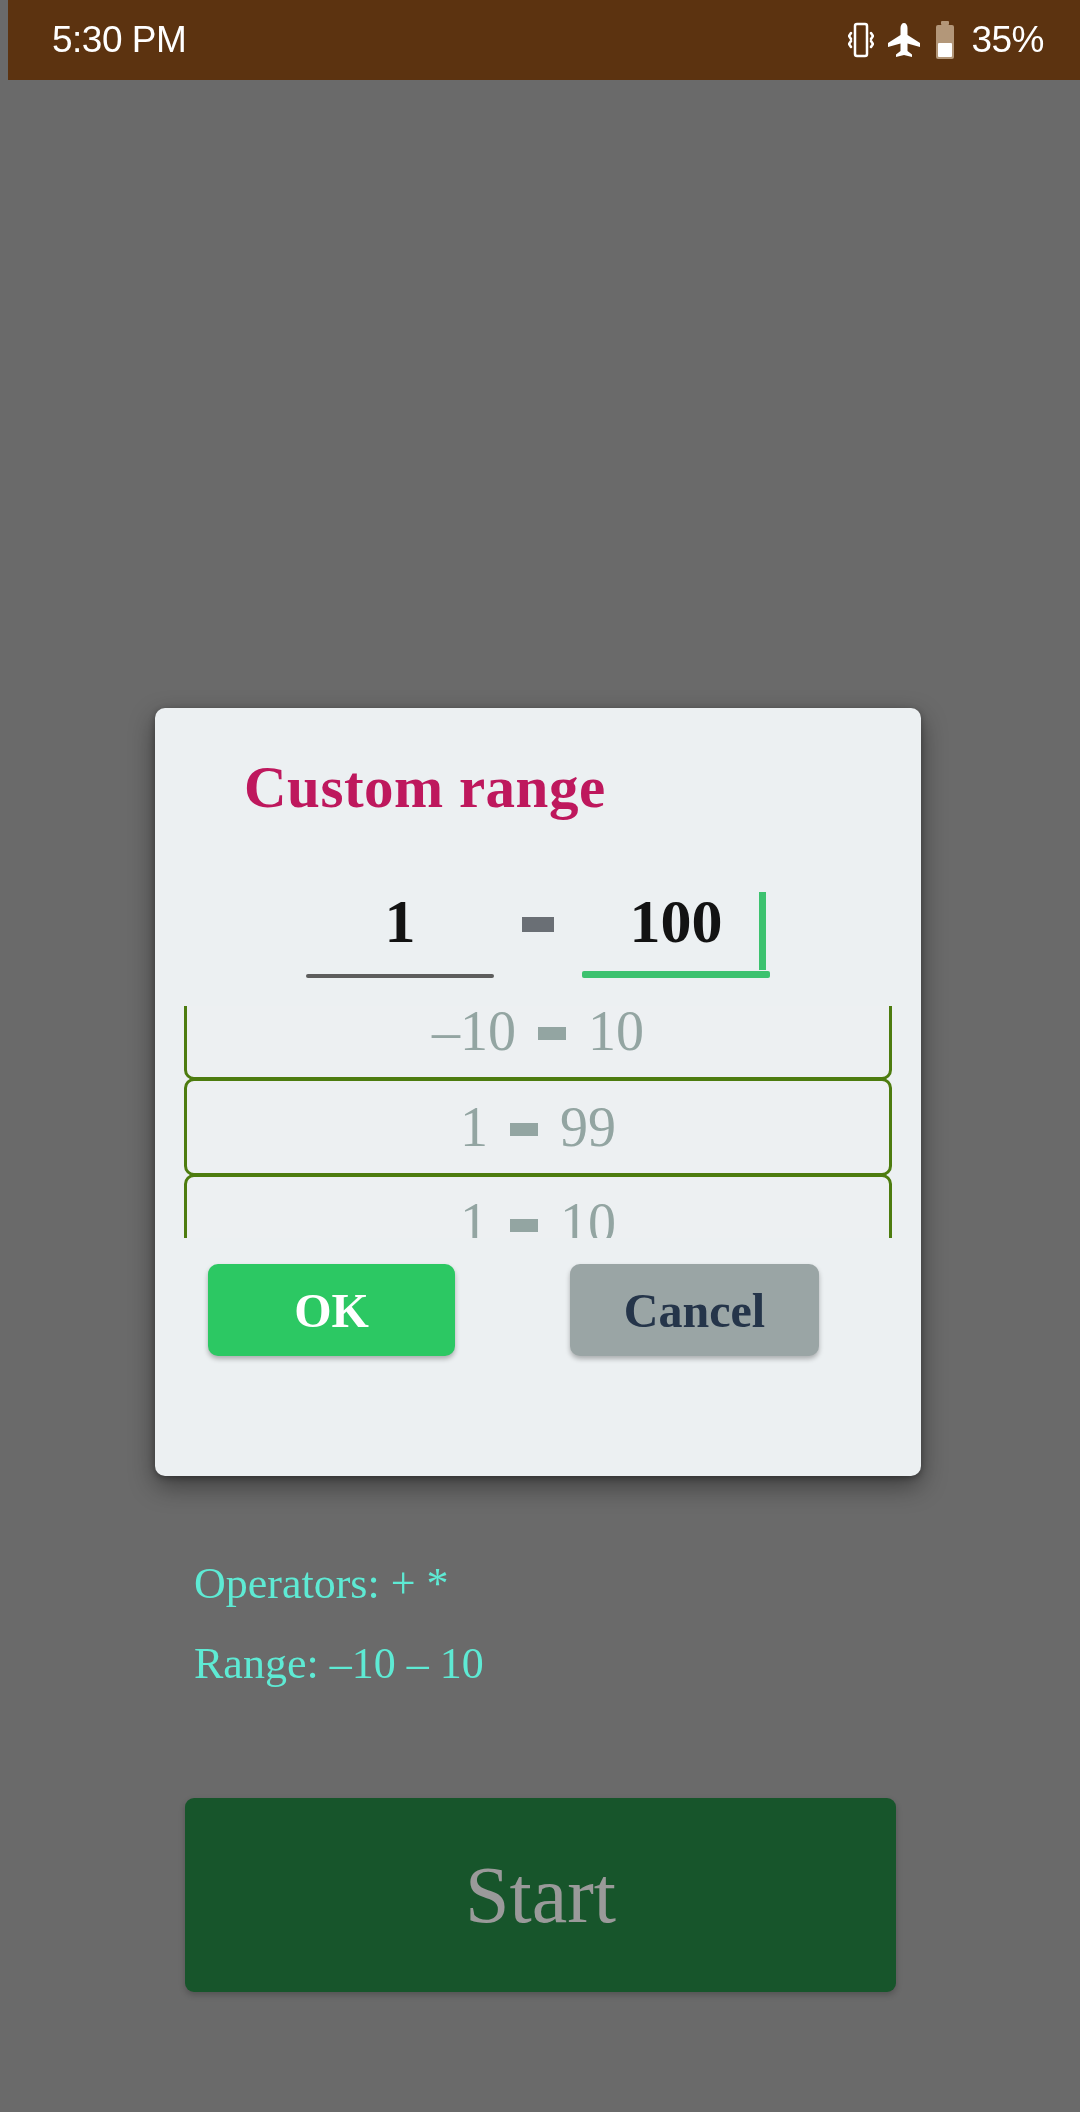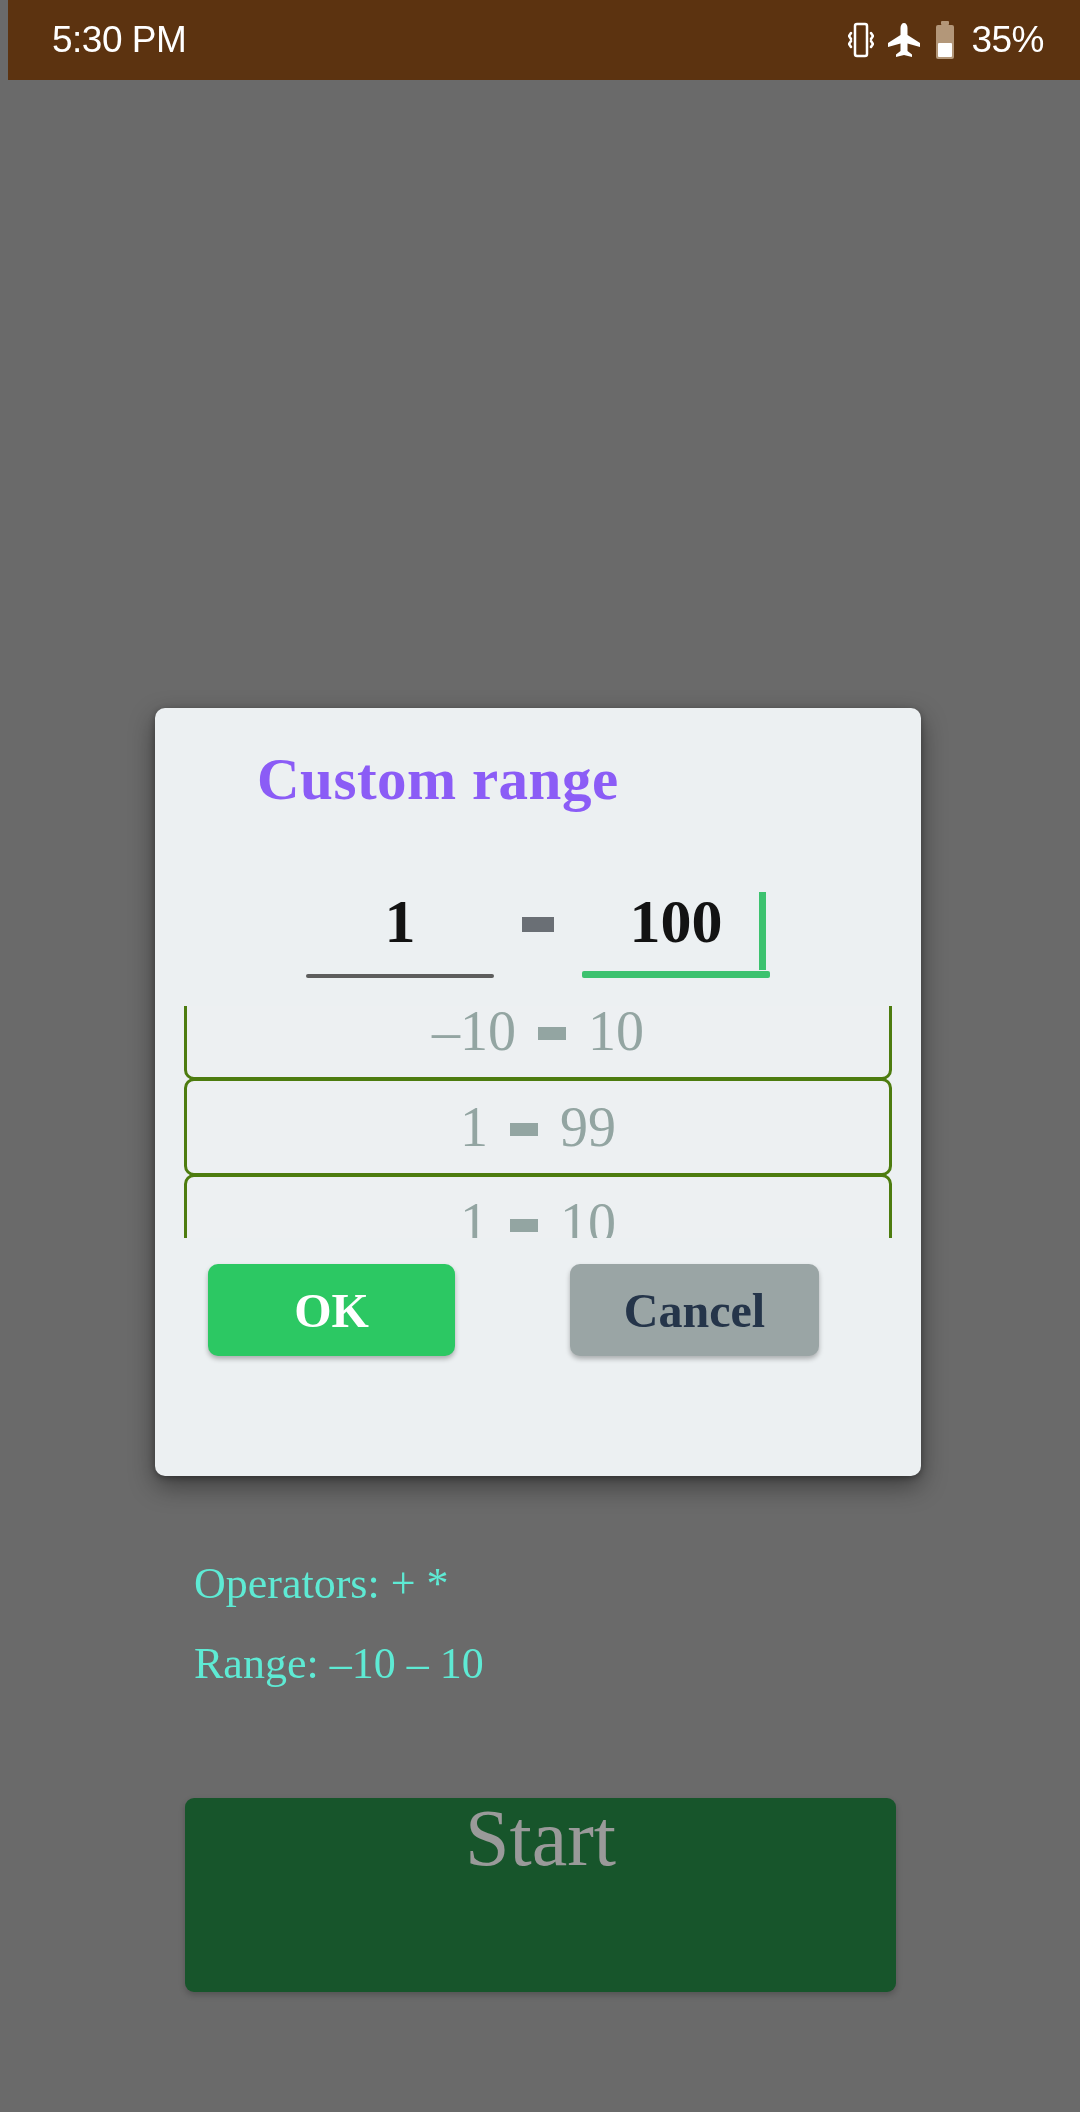--- a/index.html
+++ b/index.html
@@ -75,20 +75,21 @@
 
   #start-button {
     position: absolute;
     left: 185px;
     top: 1718px;
     width: 711px;
     height: 194px;
     background: #17552b;
     border-radius: 9px;
     display: flex;
+    align-items: center;
     justify-content: center;
     box-shadow: 0 3px 6px rgba(0,0,0,0.22);
   }
   #start-button .start-label {
     color: #9a9a9a;
     font-size: 80px;
     line-height: 1;
   }
 
   
@@ -101,27 +102,26 @@
     background: #ecf0f2;
     border-radius: 10px;
     box-shadow: 0 10px 26px rgba(0,0,0,0.42), 0 2px 6px rgba(0,0,0,0.3);
     box-sizing: border-box;
     overflow: hidden;
   }
 
   #dialog-title {
     position: absolute;
     left: 89px;
-    top: 42px;
-    color: #8b5cf6;
+    top: 50px;
+    color: #be185d;
     font-size: 59px;
     font-weight: bold;
     letter-spacing: 0.5px;
     line-height: 1;
-    margin-left: 13px;
   }
 
   
   #range-row {
     position: absolute;
     left: 0;
     top: 160px;
     width: 766px;
     height: 120px;
     display: flex;

